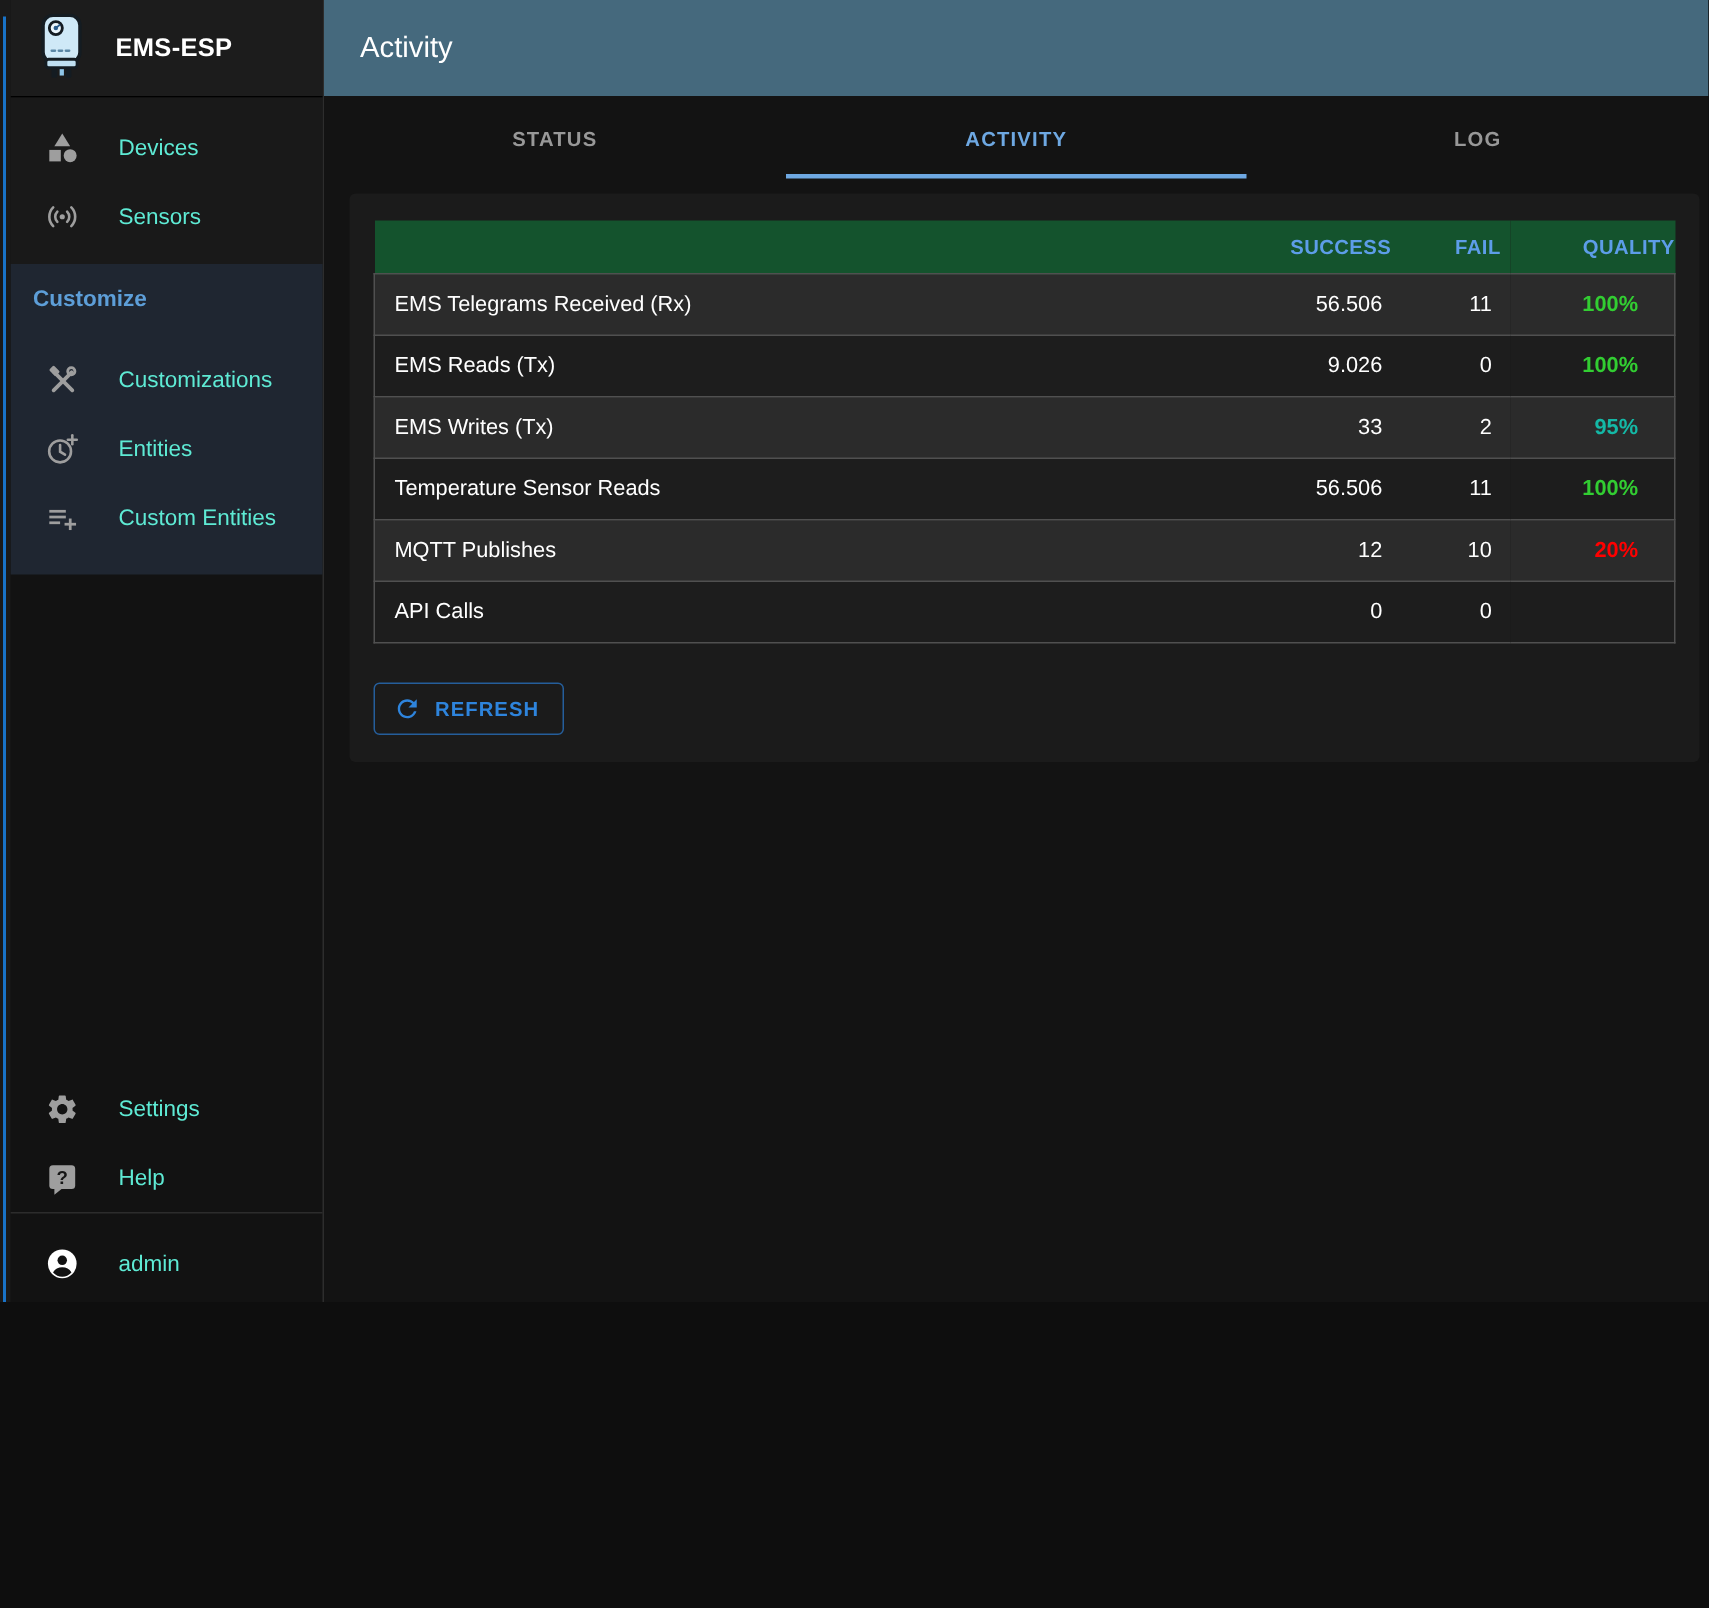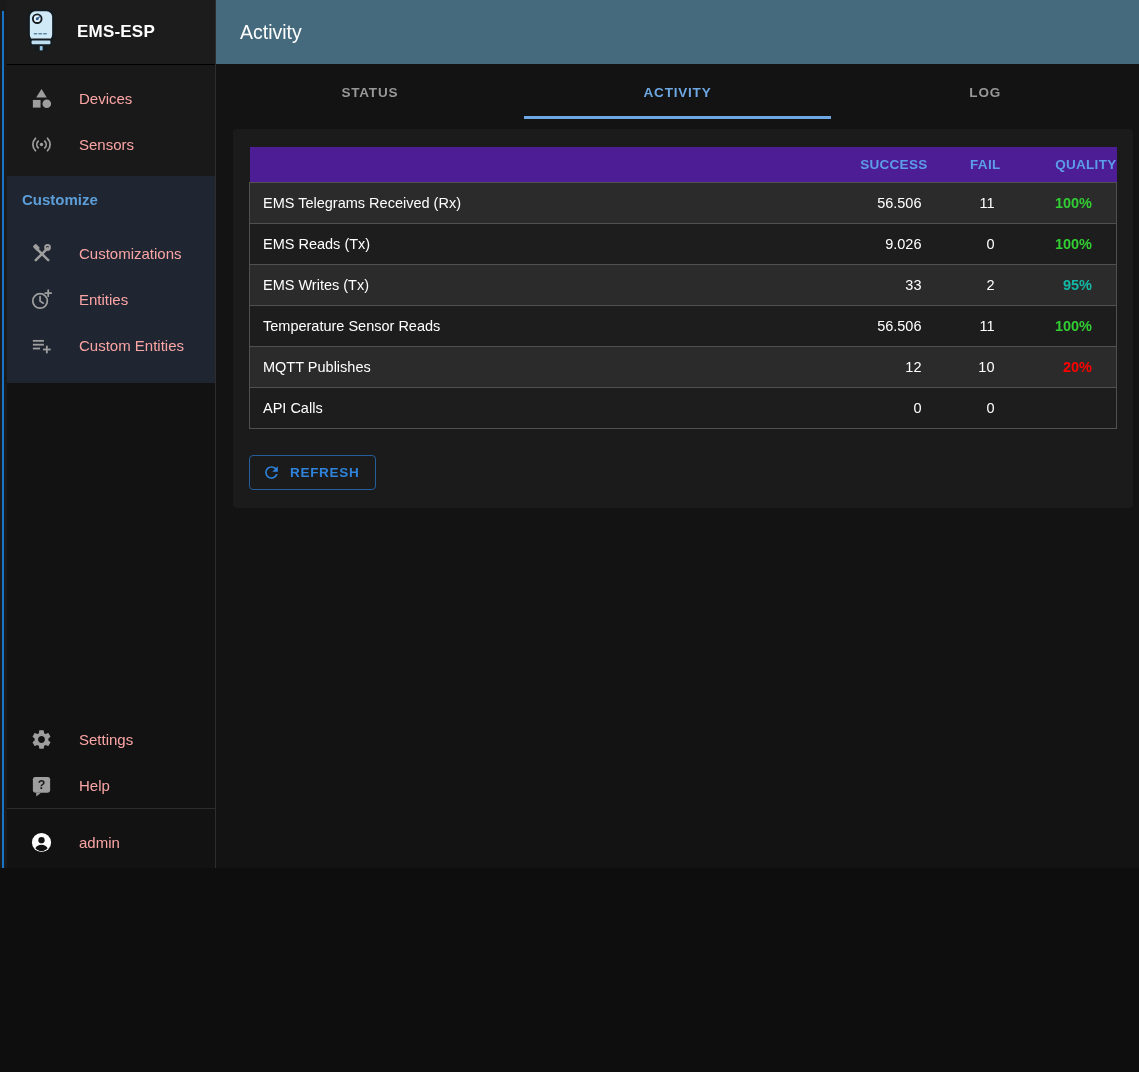--- a/index.html
+++ b/index.html
@@ -8,39 +8,39 @@
 
   
   .left-gutter{width:7px;flex:none;background:#1a1a1a;position:relative;}
   .blue-line{position:absolute;top:11px;bottom:0;left:2px;width:2px;background:#1973c8;}
 
   
   .sidebar{width:209px;flex:none;background:#121212;border-right:1px solid #2d2d2d;display:flex;flex-direction:column;box-sizing:border-box;}
   .sidebar-header{height:65px;flex:none;background:#1c1c1c;border-bottom:1px solid #000;display:flex;align-items:center;gap:17px;padding-left:17px;box-sizing:border-box;}
   .app-title{font-size:17px;font-weight:bold;color:#fff;letter-spacing:.2px;}
   .nav-section{background:#191919;padding:10px 0 9px;}
-  .nav-item{height:46px;display:flex;align-items:center;padding-left:22px;gap:26px;font-size:15px;color:#fca5a5;cursor:pointer;}
+  .nav-item{height:46px;display:flex;align-items:center;padding-left:22px;gap:26px;font-size:15px;color:#5eead4;cursor:pointer;}
   .nav-item .icon{width:24px;height:24px;display:flex;align-items:center;justify-content:center;flex:none;}
   .customize-panel{background:#1f2631;padding:10px 0 15px;}
   .customize-header{font-size:15px;font-weight:bold;color:#5d9ed8;line-height:28px;padding:0 0 16px 15px;}
   .spacer{flex:1;}
   .bottom-section .nav-item.selected{background:#2a323f;color:#8fb9e8;height:44px;}
   .user-section{border-top:1px solid #2c2c2c;padding:10px 0 3px;}
 
   
   .main-col{flex:1;display:flex;flex-direction:column;background:#131313;min-width:0;}
   .topbar{height:64px;flex:none;background:#45697d;display:flex;align-items:center;padding-left:24px;font-size:19.5px;font-weight:500;color:#fff;}
   .tabbar{height:57px;flex:none;display:flex;}
   .tab{flex:1;position:relative;display:flex;align-items:center;justify-content:center;font-size:13.5px;font-weight:bold;letter-spacing:.8px;color:#989898;cursor:pointer;}
   .tab.active{color:#6ea8e2;}
   .tab.active::after{content:"";position:absolute;left:0;right:0;bottom:2px;height:3px;background:#6ea8e2;}
 
   .card{margin:8px 6px 0 17px;background:#1b1b1b;border-radius:4px;padding:18px 16px;}
   table{width:100%;border-collapse:collapse;}
-  thead th{background:#4c1d95;color:#5d9de8;font-size:13.5px;font-weight:bold;height:33px;letter-spacing:.3px;text-align:right;}
+  thead th{background:#14532d;color:#5d9de8;font-size:13.5px;font-weight:bold;height:33px;letter-spacing:.3px;text-align:right;}
   th.c-success{padding-right:4px;}
   th.c-fail{padding-right:6px;}
   th.c-quality{padding-right:0;}
   tbody tr{border:1px solid #505050;}
   tbody tr:nth-child(odd){background:#2b2b2b;}
   tbody tr:nth-child(even){background:#1d1d1d;}
   td{height:38px;color:#fff;font-size:14.5px;margin-top:16px;}
   td.c-label{text-align:left;padding-left:13px;}
   td.c-success{text-align:right;padding-right:10px;}
   td.c-fail{text-align:right;padding-right:12px;}

